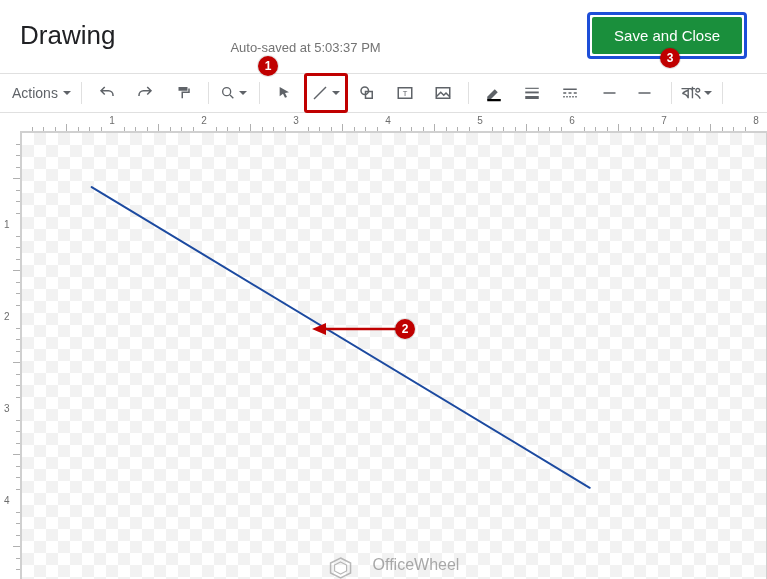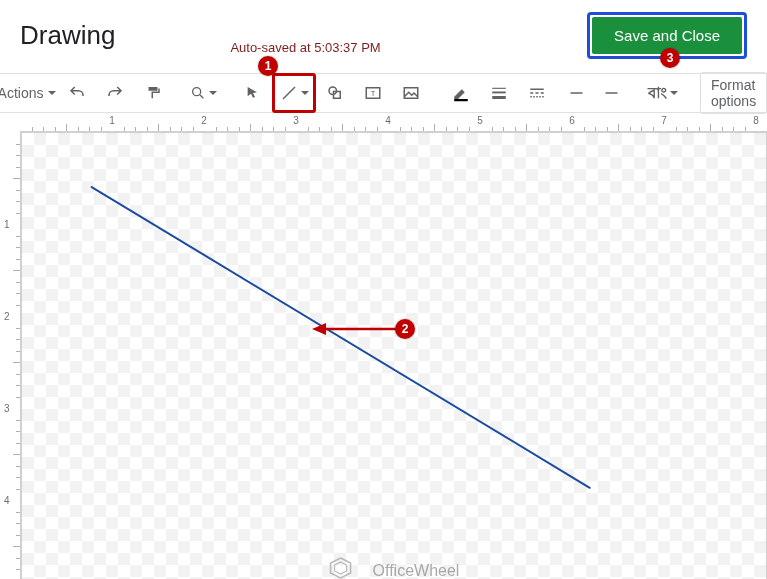--- a/index.html
+++ b/index.html
@@ -18,21 +18,21 @@
     align-items: center;
     padding: 12px 20px 6px 20px;
   }
   .header .title {
     font-size: 26px;
     color: #202124;
     font-weight: 400;
   }
   .header .autosave {
     font-size: 13px;
-    color: #7f1d1d;
+    color: #737373;
     margin-left: 115px;
     margin-top: 24px;
   }
   .header .spacer { flex: 1 1 auto; }
   .save-btn {
     background: #1a8f3c;
     color: #fff;
     border: none;
     padding: 10px 22px;
     font-size: 15px;
@@ -200,21 +200,21 @@
   }
   .arrow-ann {
     position:absolute;
   }
   .watermark {
     position:absolute;
     bottom: 14px;
     left: 50%;
     transform: translateX(-50%);
     display:flex;
-    align-items:flex-end;
+    align-items:flex-start;
     gap:20px;
     color:#9a9a9a;
     font-size:16px;
     opacity:.85;
   }
   .watermark svg { opacity: .8; }
   
   .workspace {
     position: relative;
     height: calc(579px - 50px - 8px - 40px);
@@ -331,21 +331,20 @@
       </svg>
   </div>
   <div class="sep"></div>
 
   <div class="tbtn">
     <span style="font-weight:bold;color:#5f6368;font-size:15px">বাং</span>
     <span class="caret"></span>
   </div>
   <div class="sep"></div>
 
-  <div class="format-opts">Format options</div>
 </div>
 
 <div class="callout" style="left:258px; top:56px;">1</div>
 
 <div class="callout" style="left:660px; top:48px;">3</div>
 
 <div class="workspace">
 
   <div class="h-ruler-wrap">
     <div class="h-ruler" id="h-ruler">

